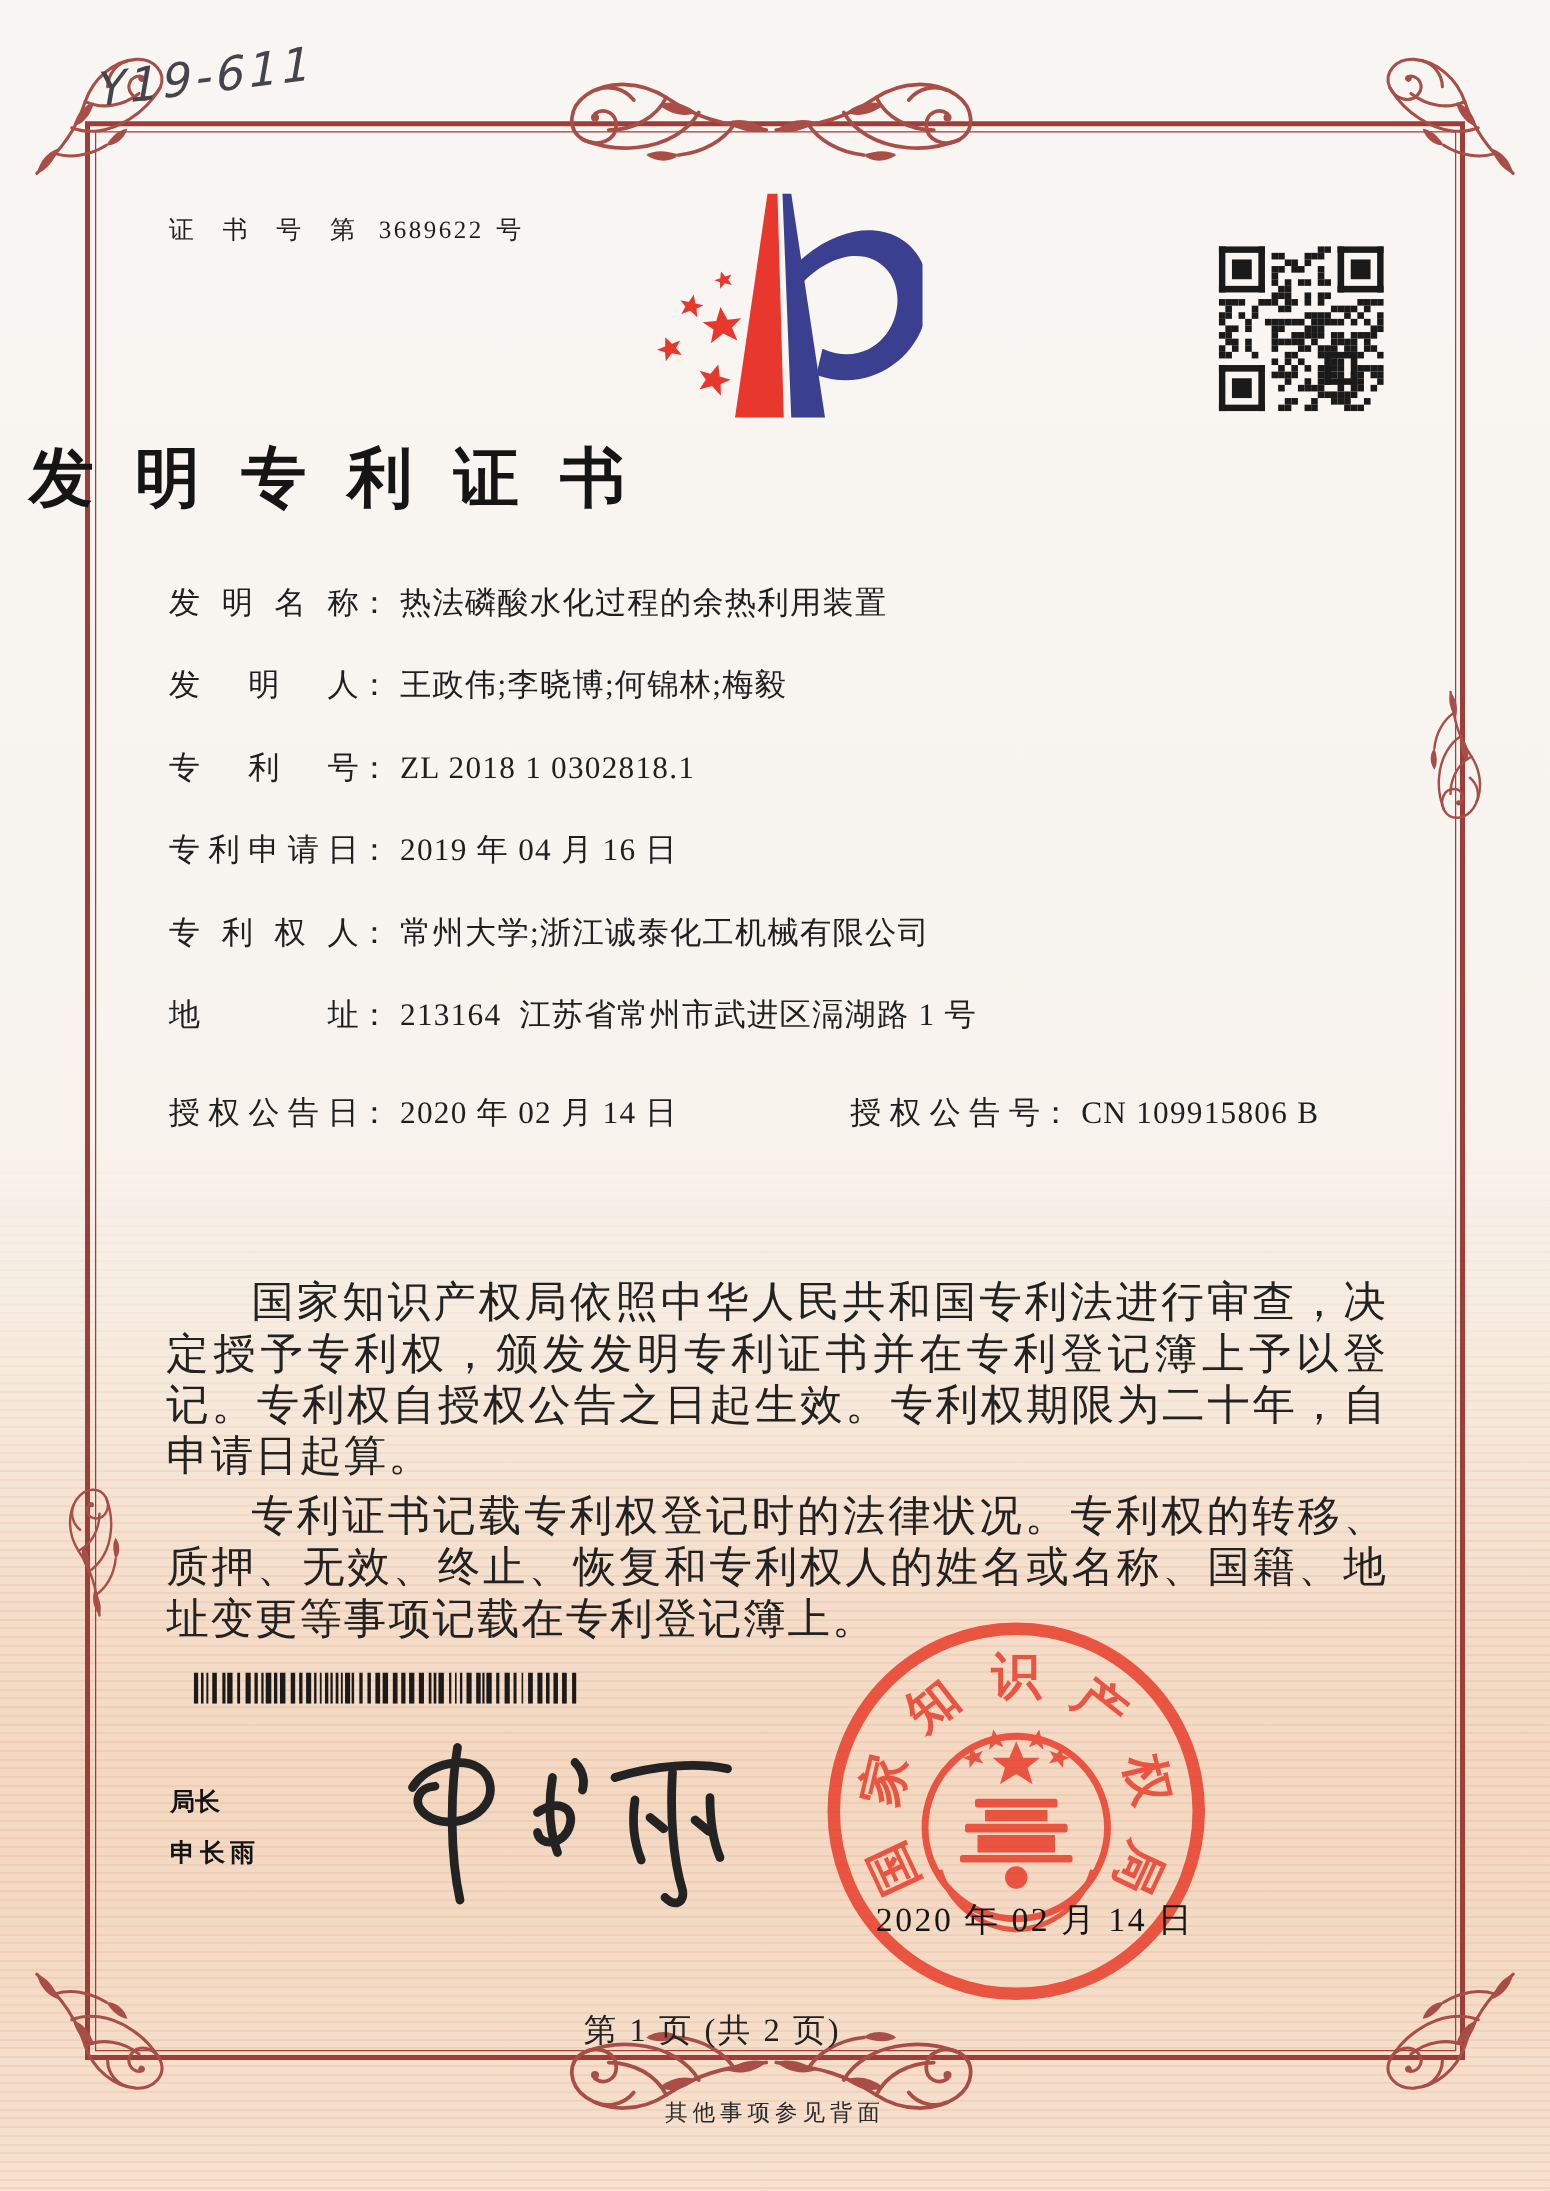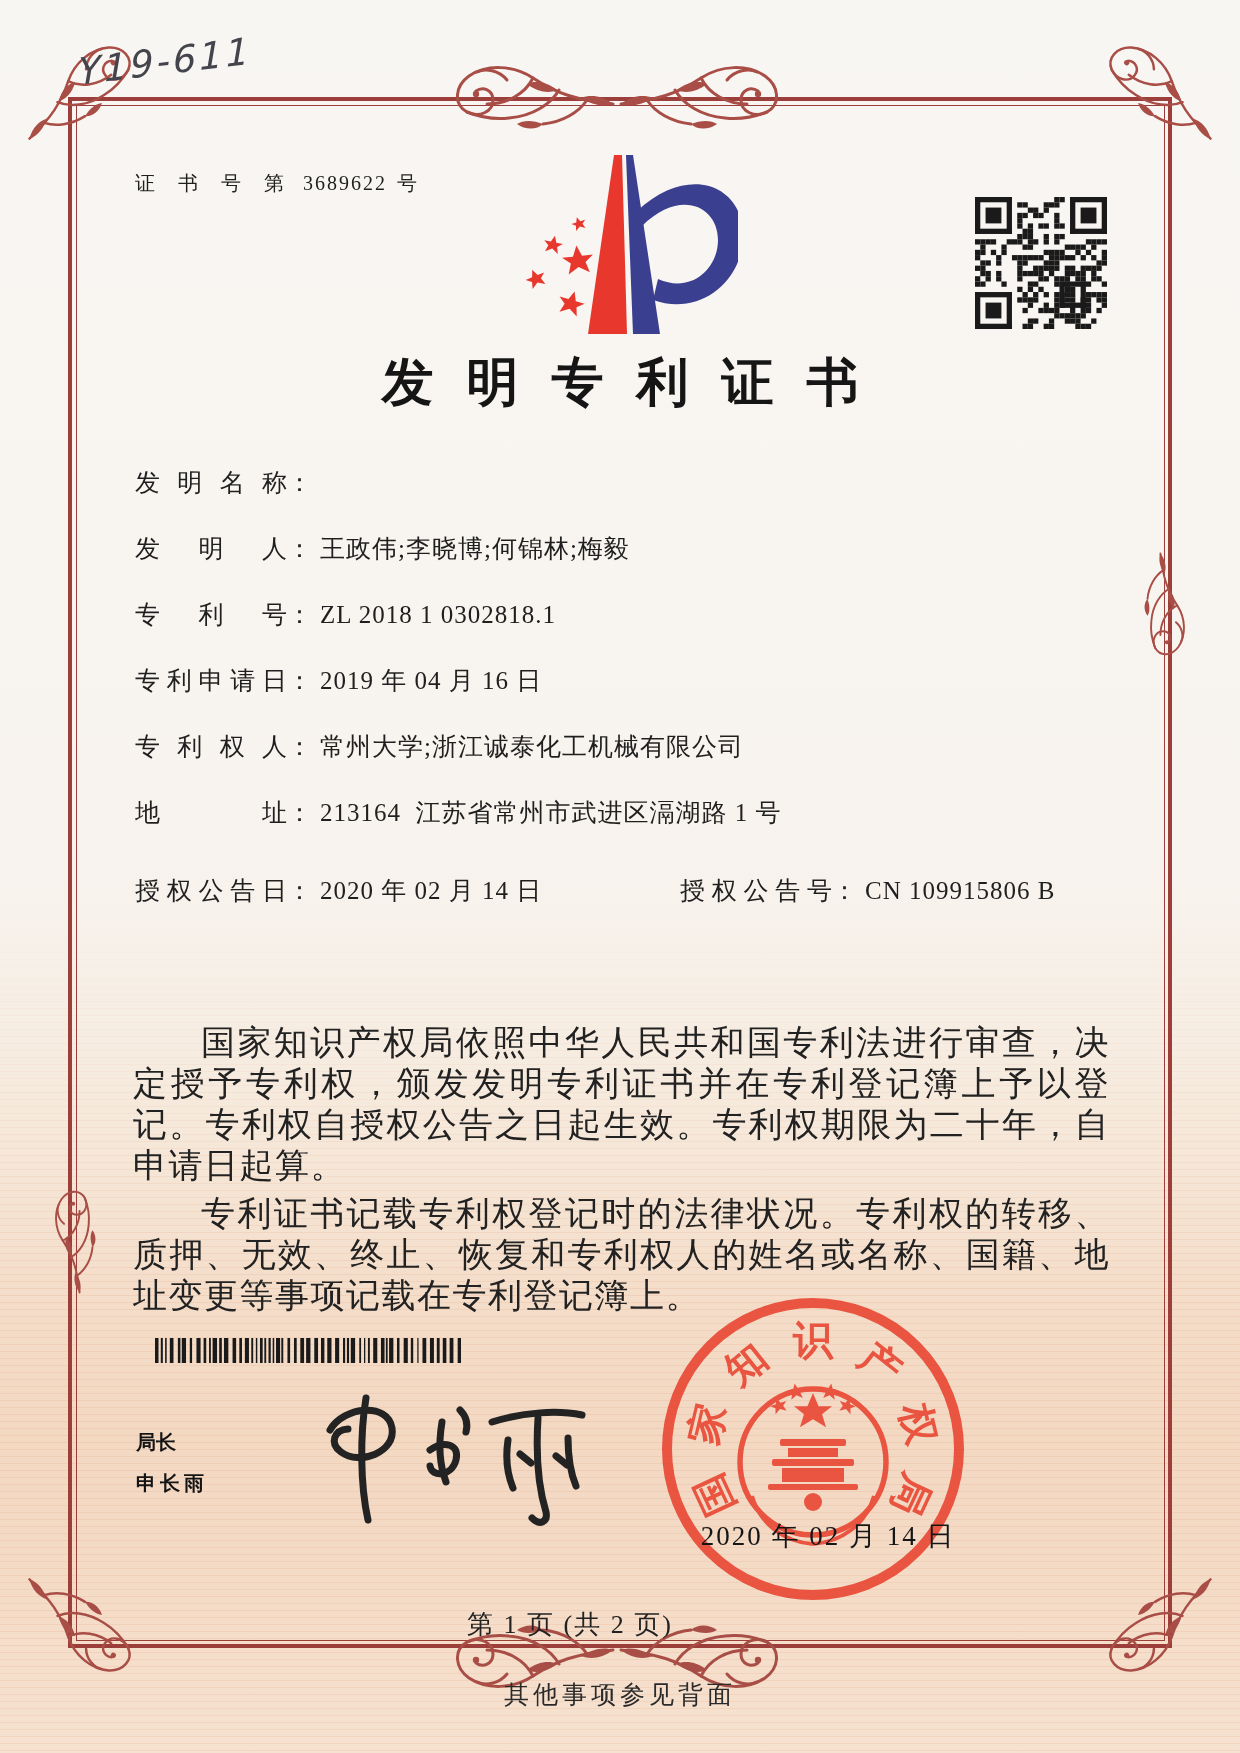--- a/index.html
+++ b/index.html
@@ -25,22 +25,22 @@
   
   .handmark{position:absolute;left:78px;top:40px;font-family:"DejaVu Sans","Liberation Sans",sans-serif;
     font-style:italic;font-size:37px;color:#44444c;transform:rotate(-7deg) skewX(-6deg);letter-spacing:3px;font-weight:400;}
   
   .certno{position:absolute;left:135px;top:170px;font-size:20px;letter-spacing:2px;display:flex;align-items:baseline;gap:10px;}
   .certno .lbl{letter-spacing:9px;}
   
   .logo{position:absolute;left:452px;top:148px;width:286px;height:194px;}
   .qr{position:absolute;left:975px;top:197px;width:132px;height:132px;}
   
-  .title{position:absolute;left:0;top:348px;width:100%;text-align:center;font-size:52px;font-weight:600;
-    letter-spacing:33px;padding-left:33px;color:#151515;}
+  .title{position:absolute;left:0;top:348px;width:100%;text-align:left;font-size:52px;font-weight:600;
+    letter-spacing:33px;padding-left:23px;color:#151515;}
   
   .fields{position:absolute;left:135px;top:468px;right:110px;font-size:25px;}
   .frow{display:flex;align-items:flex-start;margin-bottom:36px;line-height:30px;}
   .fpair{display:flex;margin-top:12px;}
   .fpair.first{width:545px;}
   .flabel{display:inline-block;width:152px;text-align:justify;text-align-last:justify;}
   .fcolon{display:inline-block;margin-right:8px;}
   .fval{white-space:pre-wrap;letter-spacing:1px;}
   
   .paras{position:absolute;left:133px;right:130px;top:1022px;font-size:34px;line-height:41px;text-align:justify;color:#222;}
@@ -50,21 +50,21 @@
   
   .signer{position:absolute;left:136px;top:1432px;font-family:"Liberation Sans","DejaVu Sans",sans-serif;
     font-weight:700;font-size:20px;color:#141414;line-height:1;}
   .signer .name{margin-top:21px;letter-spacing:4px;}
   .signature{position:absolute;left:310px;top:1388px;width:290px;height:152px;}
   
   .seal{position:absolute;left:660px;top:1296px;width:306px;height:306px;opacity:.88;}
   .sealdate{position:absolute;left:678px;top:1518px;width:300px;text-align:center;font-size:27px;color:#161616;letter-spacing:2px;}
   
   .pageinfo{position:absolute;left:0;top:1607px;width:1140px;text-align:center;font-size:26px;letter-spacing:2px;color:#222;}
-  .backnote{position:absolute;left:0;top:1678px;width:1240px;text-align:center;font-size:25px;letter-spacing:4px;color:#2a2a2a;}
+  .backnote{position:absolute;left:0;top:1678px;width:1240px;text-align:center;font-size:18px;letter-spacing:4px;color:#2a2a2a;}
   svg{display:block;}
 </style>
 </head>
 <body>
 
 <svg width="0" height="0" style="position:absolute" aria-hidden="true">
   <defs>
     <polygon id="star" points="0,-10 2.94,-3.09 10,-3.09 4.76,1.18 6.88,8.09 0,3.82 -6.88,8.09 -4.76,1.18 -10,-3.09 -2.94,-3.09"></polygon>
     <symbol id="flr" viewBox="0 0 170 80">
       <g fill="none" stroke="currentColor" stroke-width="3" stroke-linecap="round">
@@ -372,20 +372,21 @@
       <rect x="80" y="80" width="5" height="25" fill="#1a1a1a"></rect>
       <rect x="100" y="80" width="5" height="25" fill="#1a1a1a"></rect>
     </svg>
 
   <div class="title">发明专利证书</div>
 
   <div class="fields">
     <div class="frow">
       <span class="flabel">发明名称</span>
       <span class="fcolon">：</span>
+      <span class="fval">热法磷酸水化过程的余热利用装置</span>
     </div>
     <div class="frow">
       <span class="flabel">发明人</span>
       <span class="fcolon">：</span>
       <span class="fval">王政伟;李晓博;何锦林;梅毅</span>
     </div>
     <div class="frow">
       <span class="flabel">专利号</span>
       <span class="fcolon">：</span>
       <span class="fval">ZL 2018 1 0302818.1</span>

